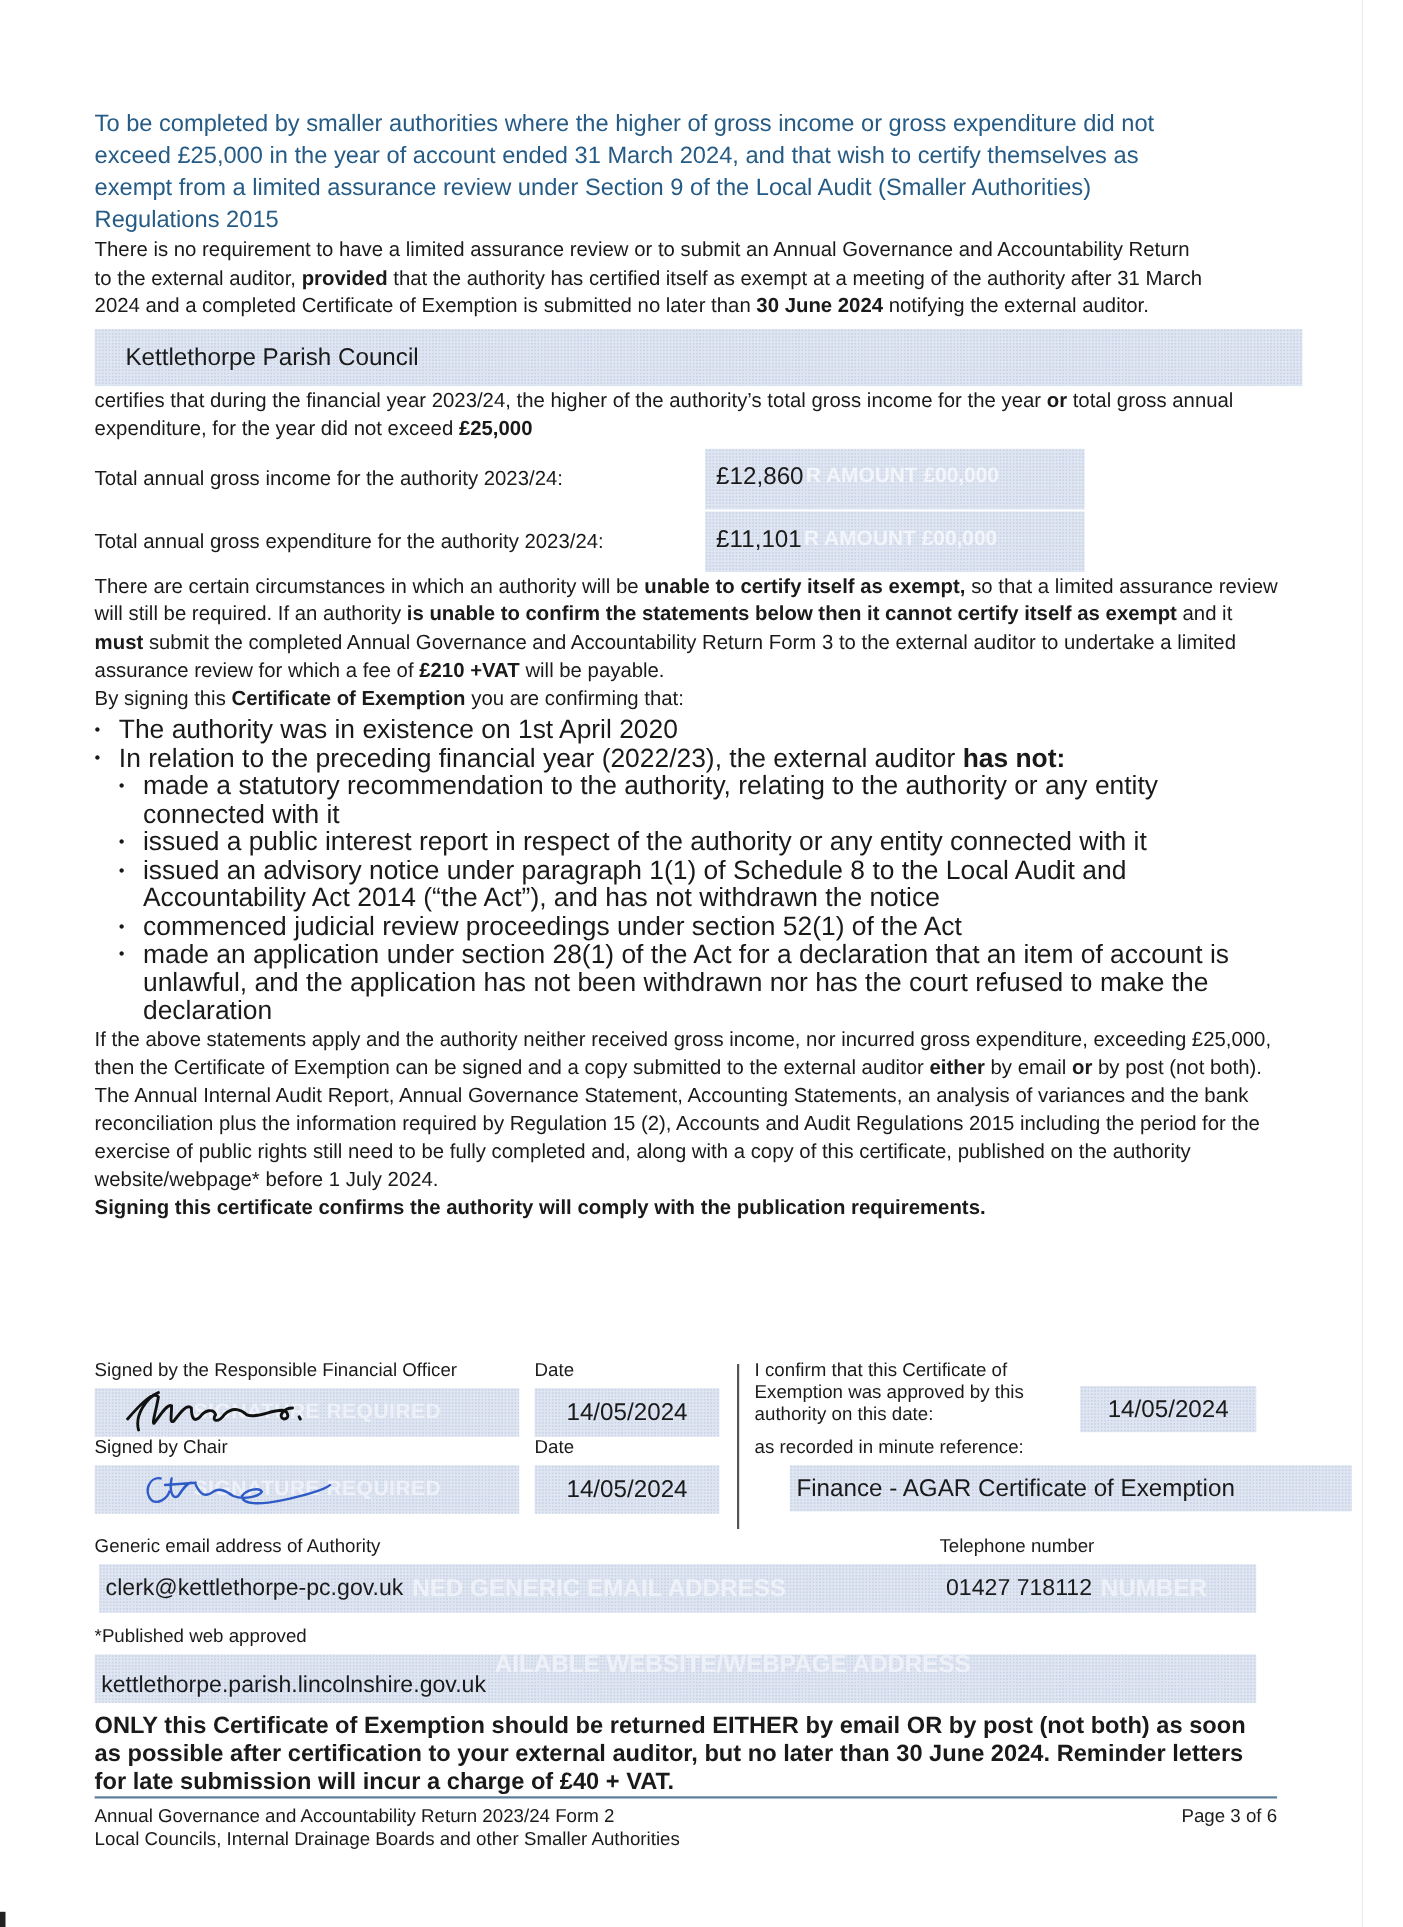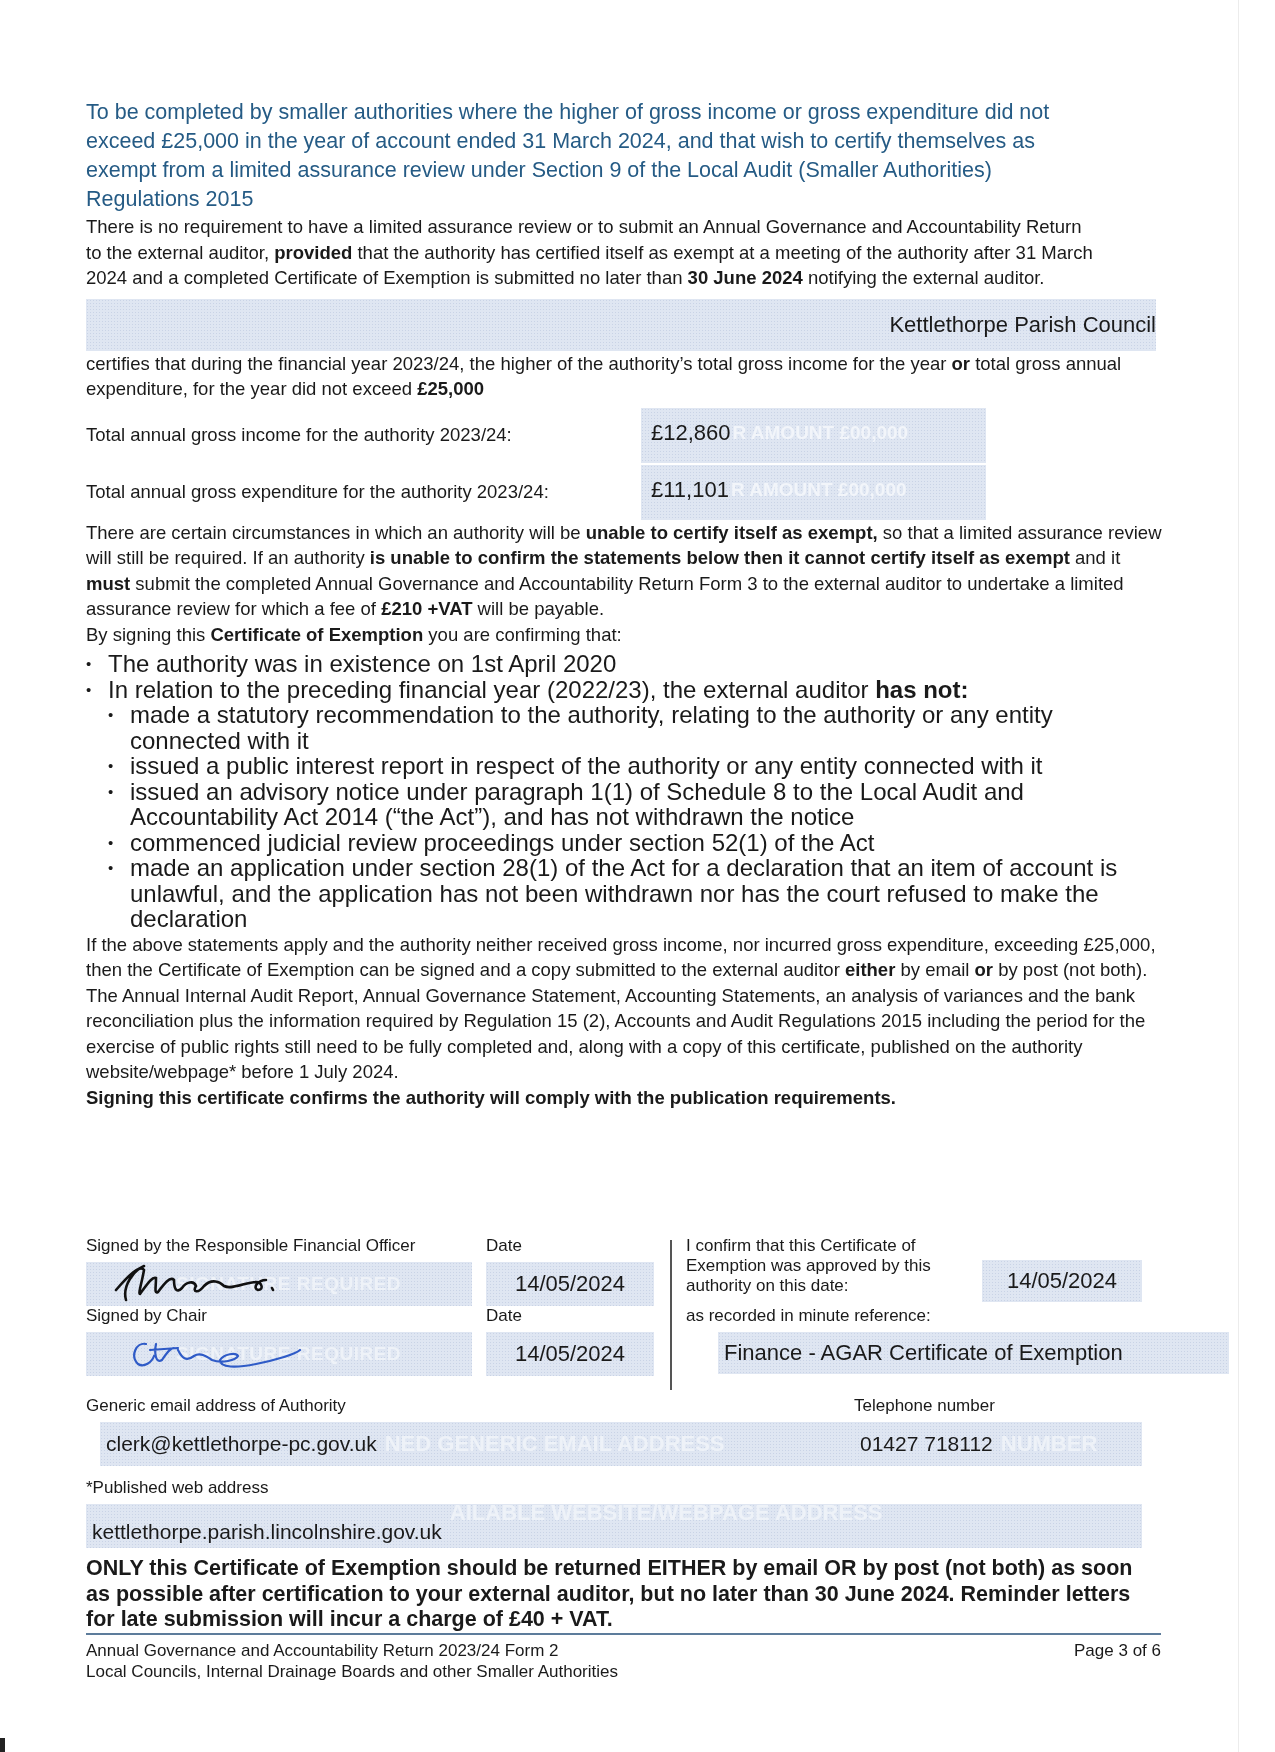--- a/index.html
+++ b/index.html
@@ -8,22 +8,22 @@
     .page-edge { position: absolute; left: 1238px; top: 0; width: 1px; height: 1752px; background: #ececec; }
     .corner-mark { position: absolute; left: 0; top: 1738px; width: 5px; height: 14px; background: #222; }
     .content { position: absolute; left: 86px; top: 82px; width: 1075px; }
     h1.title { margin: 0; font-size: 25px; font-weight: bold; color: #1d4f72; letter-spacing: -0.1px; }
     .subtitle { margin-top: 16px; font-size: 21.5px; line-height: 29px; color: #255b85; width: 1010px; }
     p.body { margin: 0; font-size: 18.5px; line-height: 25.5px; }
     .intro { margin-top: 12px; width: 1010px; }
     .field { background: #dfe6f2;
       background-image: radial-gradient(#c9d3e6 0.8px, transparent 1px);
       background-size: 3px 3px; position: relative; }
-    .authority-box { margin-top: 8px; width: 1070px; height: 52px; display: flex; align-items: center; justify-content: flex-end;
-      font-size: 22px; }
+    .authority-box { margin-top: 8px; width: 1070px; height: 52px; display: flex; align-items: center; justify-content: flex-start;
+      font-size: 22px; padding-left: 28px; }
     .certifies { margin-top: 2px; }
     .amount-row { display: flex; align-items: center; }
     .amount-row .label { width: 555px; font-size: 18.5px; }
     .amount-field { width: 345px; height: 55px; display: flex; align-items: flex-start; padding-left: 10px; box-sizing: border-box; font-size: 22px; }
     .amount-field .val { margin-top: 12px; }
     .amount-field .ghost { margin-top: 14px; margin-left: 2px; color: #f2f5fa; font-weight: bold; font-size: 19px; }
     .r1 { margin-top: 6px; }
     .r2 { margin-top: 2px; }
     .circ { margin-top: 8px; width: 1080px; }
     .signing { margin-top: 8px; }
@@ -143,29 +143,29 @@
   </div>
   <div class="small-label" style="left:600px;top:70px">as recorded in minute reference:</div>
   <div class="field minute-field" style="left:632px;top:96px;width:511px">
     <span>Finance - AGAR Certificate of Exemption</span>
   </div>
 </div>
 
 <div class="contact">
   <div class="small-label" style="left:0;top:0">Generic email address of Authority</div>
   <div class="small-label" style="left:768px;top:0">Telephone number</div>
-  <div class="field contact-field" style="left:14px;top:26px;width:900px">
+  <div class="field contact-field" style="left:4px;top:26px;width:900px">
     <span>clerk@kettlethorpe-pc.gov.uk</span>
     <span class="ghost">NED GENERIC EMAIL ADDRESS</span>
   </div>
   <div class="field contact-field" style="left:768px;top:26px;width:288px">
     <span>01427 718112</span>
     <span class="ghost">NUMBER</span>
   </div>
-  <div class="small-label" style="left:0;top:82px">*Published web address</div>
+  <div class="small-label" style="left:0;top:82px">*Published web approved</div>
   <div class="field contact-field" style="left:0;top:108px;width:1056px;align-items:flex-end;padding-bottom:4px">
     <span>kettlethorpe.parish.lincolnshire.gov.uk</span>
     <span class="ghost" style="margin-bottom:18px">AILABLE WEBSITE/WEBPAGE ADDRESS</span>
   </div>
 </div>
 
 <div class="only">ONLY this Certificate of Exemption should be returned EITHER by email OR by post (not both) as soon as possible after certification to your external auditor, but no later than 30 June 2024. Reminder letters for late submission will incur a charge of £40 + VAT.</div>
 
 <div class="footer-rule"></div>
 <div class="footer">

